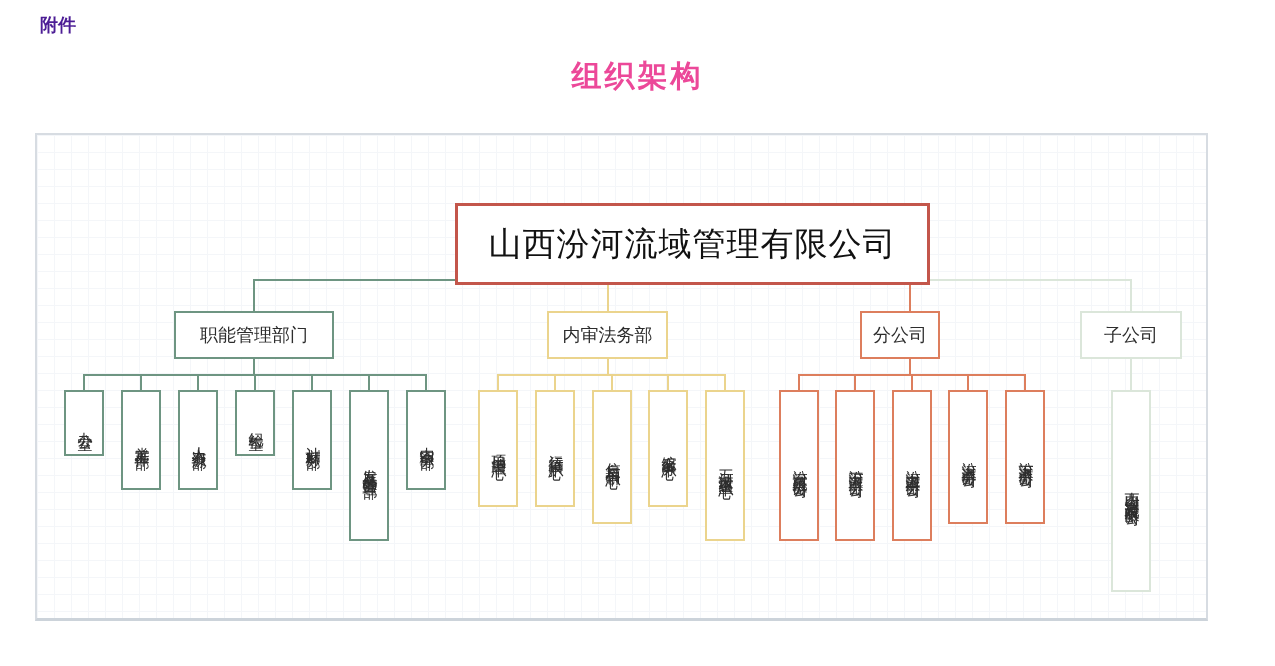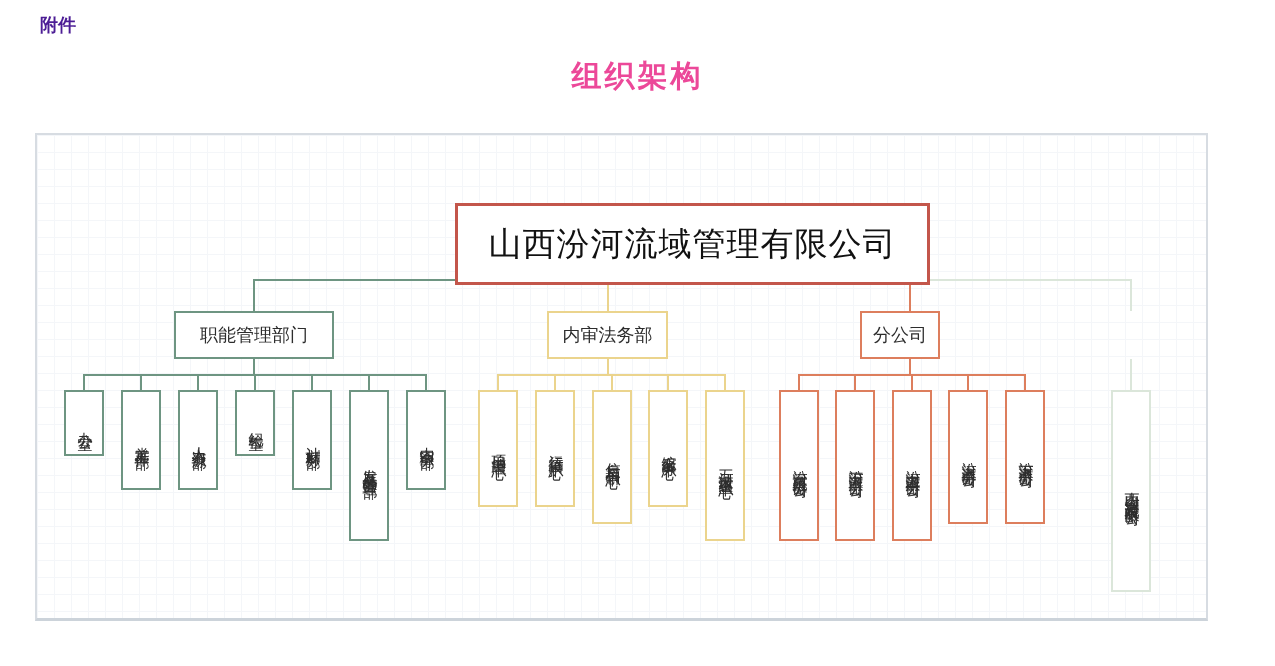--- a/index.html
+++ b/index.html
@@ -99,14 +99,15 @@
     <div class="node leaf" style="left: 498px; height: 117px; border-color: rgb(235, 212, 141);">运行管护中心</div>
     <div class="node leaf" style="left: 555px; height: 134px; border-color: rgb(235, 212, 141);">信息与科创中心</div>
     <div class="node leaf" style="left: 611px; height: 117px; border-color: rgb(235, 212, 141);">综合服务中心</div>
     <div class="node leaf" style="left: 668px; height: 151px; border-color: rgb(235, 212, 141);">五河技术巡查中心</div>
     <div class="node branch" style="left: 823px; width: 80px; border-color: rgb(221, 126, 93);">分公司</div>
     <div class="node leaf" style="left: 742px; height: 151px; border-color: rgb(221, 126, 93);">汾河示范段分公司</div>
     <div class="node leaf" style="left: 798px; height: 151px; border-color: rgb(221, 126, 93);">汾河中游一分公司</div>
     <div class="node leaf" style="left: 855px; height: 151px; border-color: rgb(221, 126, 93);">汾河中游二分公司</div>
     <div class="node leaf" style="left: 911px; height: 134px; border-color: rgb(221, 126, 93);">汾河上游分公司</div>
     <div class="node leaf" style="left: 968px; height: 134px; border-color: rgb(221, 126, 93);">汾河下游分公司</div>
+    <div class="node branch" style="left: 1043px; width: 102px; border-color: rgb(219, 230, 218);">子公司</div>
     <div class="node leaf" style="left: 1074px; height: 202px; border-color: rgb(219, 230, 218);">山西省河湖疏浚有限公司</div>
   </div>
 
 </body></html>

